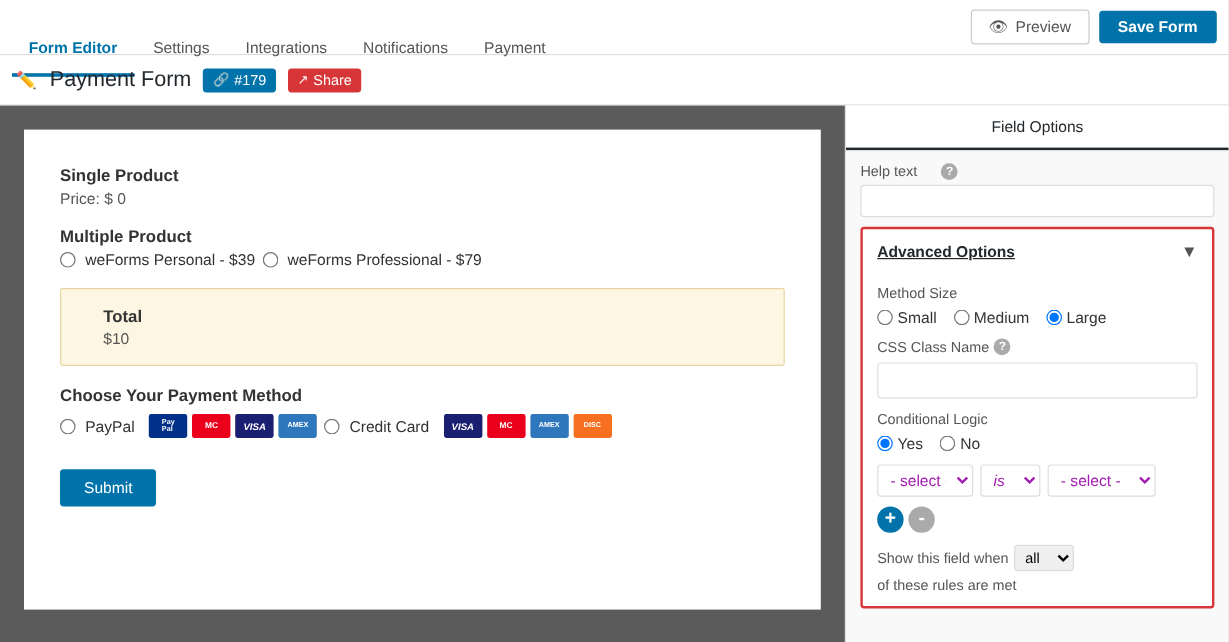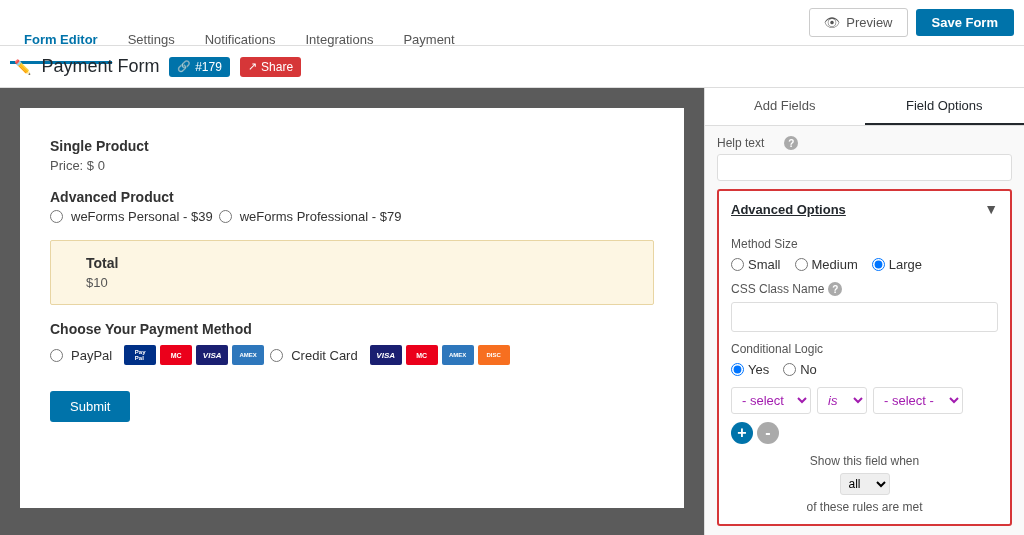--- a/index.html
+++ b/index.html
@@ -82,39 +82,39 @@
     .select-field { border: 1px solid #ddd; border-radius: 3px; padding: 4px 6px; font-size: 13px; color: #a21caf; background: #fff; cursor: pointer; }
     .select-sm { width: 80px; }
     .select-mid { width: 50px; font-style: italic; }
     .select-lg { width: 90px; }
 
     .cond-buttons { display: flex; gap: 4px; margin-top: 8px; }
     .cond-btn { width: 22px; height: 22px; border-radius: 50%; border: none; cursor: pointer; font-size: 16px; display: flex; align-items: center; justify-content: center; color: #fff; font-weight: bold; line-height: 1; }
     .cond-btn-add { background: #0073aa; }
     .cond-btn-remove { background: #aaa; }
 
-    .show-rule { font-size: 12px; color: #555; margin-top: 10px; display: flex; align-items: center; gap: 5px; flex-wrap: wrap; flex-direction: column; }
+    .show-rule { font-size: 12px; color: #555; margin-top: 10px; display: flex; align-items: center; gap: 5px; flex-wrap: wrap; }
     .show-rule select { border: 1px solid #ddd; border-radius: 3px; padding: 2px 4px; font-size: 12px; }
 
     .help-icon { width: 14px; height: 14px; border-radius: 50%; background: #aaa; color: #fff; font-size: 10px; display: inline-flex; align-items: center; justify-content: center; font-weight: bold; cursor: pointer; }
 
     
     ::-webkit-scrollbar { width: 6px; }
     ::-webkit-scrollbar-track { background: #f1f1f1; }
     ::-webkit-scrollbar-thumb { background: #ccc; border-radius: 3px; }
   </style>
 </head>
 <body>
 
 <div class="top-nav">
   <div class="top-nav-left">
     <button class="nav-tab active">Form Editor</button>
     <button class="nav-tab">Settings</button>
+    <button class="nav-tab">Integrations</button>
     <button class="nav-tab">Notifications</button>
-    <button class="nav-tab">Integrations</button>
     <button class="nav-tab">Payment</button>
   </div>
   <div class="top-nav-right">
     <button class="btn-preview">
       <span>👁</span>
       <span>Preview</span>
     </button>
     <button class="btn-save">Save Form</button>
   </div>
 </div>
@@ -139,21 +139,21 @@
       <div class="form-preview">
 
         
         <div>
           <div class="form-section-title">Single Product</div>
           <div class="form-section-sub">Price: $ 0</div>
         </div>
 
         
         <div>
-          <div class="form-section-title">Advanced Product</div>
+          <div class="form-section-title">Multiple Product</div>
           <div class="radio-group">
             <label class="radio-item">
               <input type="radio" name="product" style="">
               <span>weForms Personal - $39</span>
             </label>
             <label class="radio-item">
               <input type="radio" name="product" style="">
               <span>weForms Professional - $79</span>
             </label>
           </div>
@@ -195,21 +195,20 @@
         
         <button class="submit-btn">Submit</button>
 
       </div>
     </div>
   </div>
 
   <div class="right-panel">
 
     <div class="right-panel-tabs">
-      <div class="right-tab">Add Fields</div>
       <div class="right-tab active">Field Options</div>
     </div>
 
     <div class="right-panel-content">
 
       
       <div class="field-label">
         <span>Help text</span>
         <span class="help-icon">?</span>
       </div>

